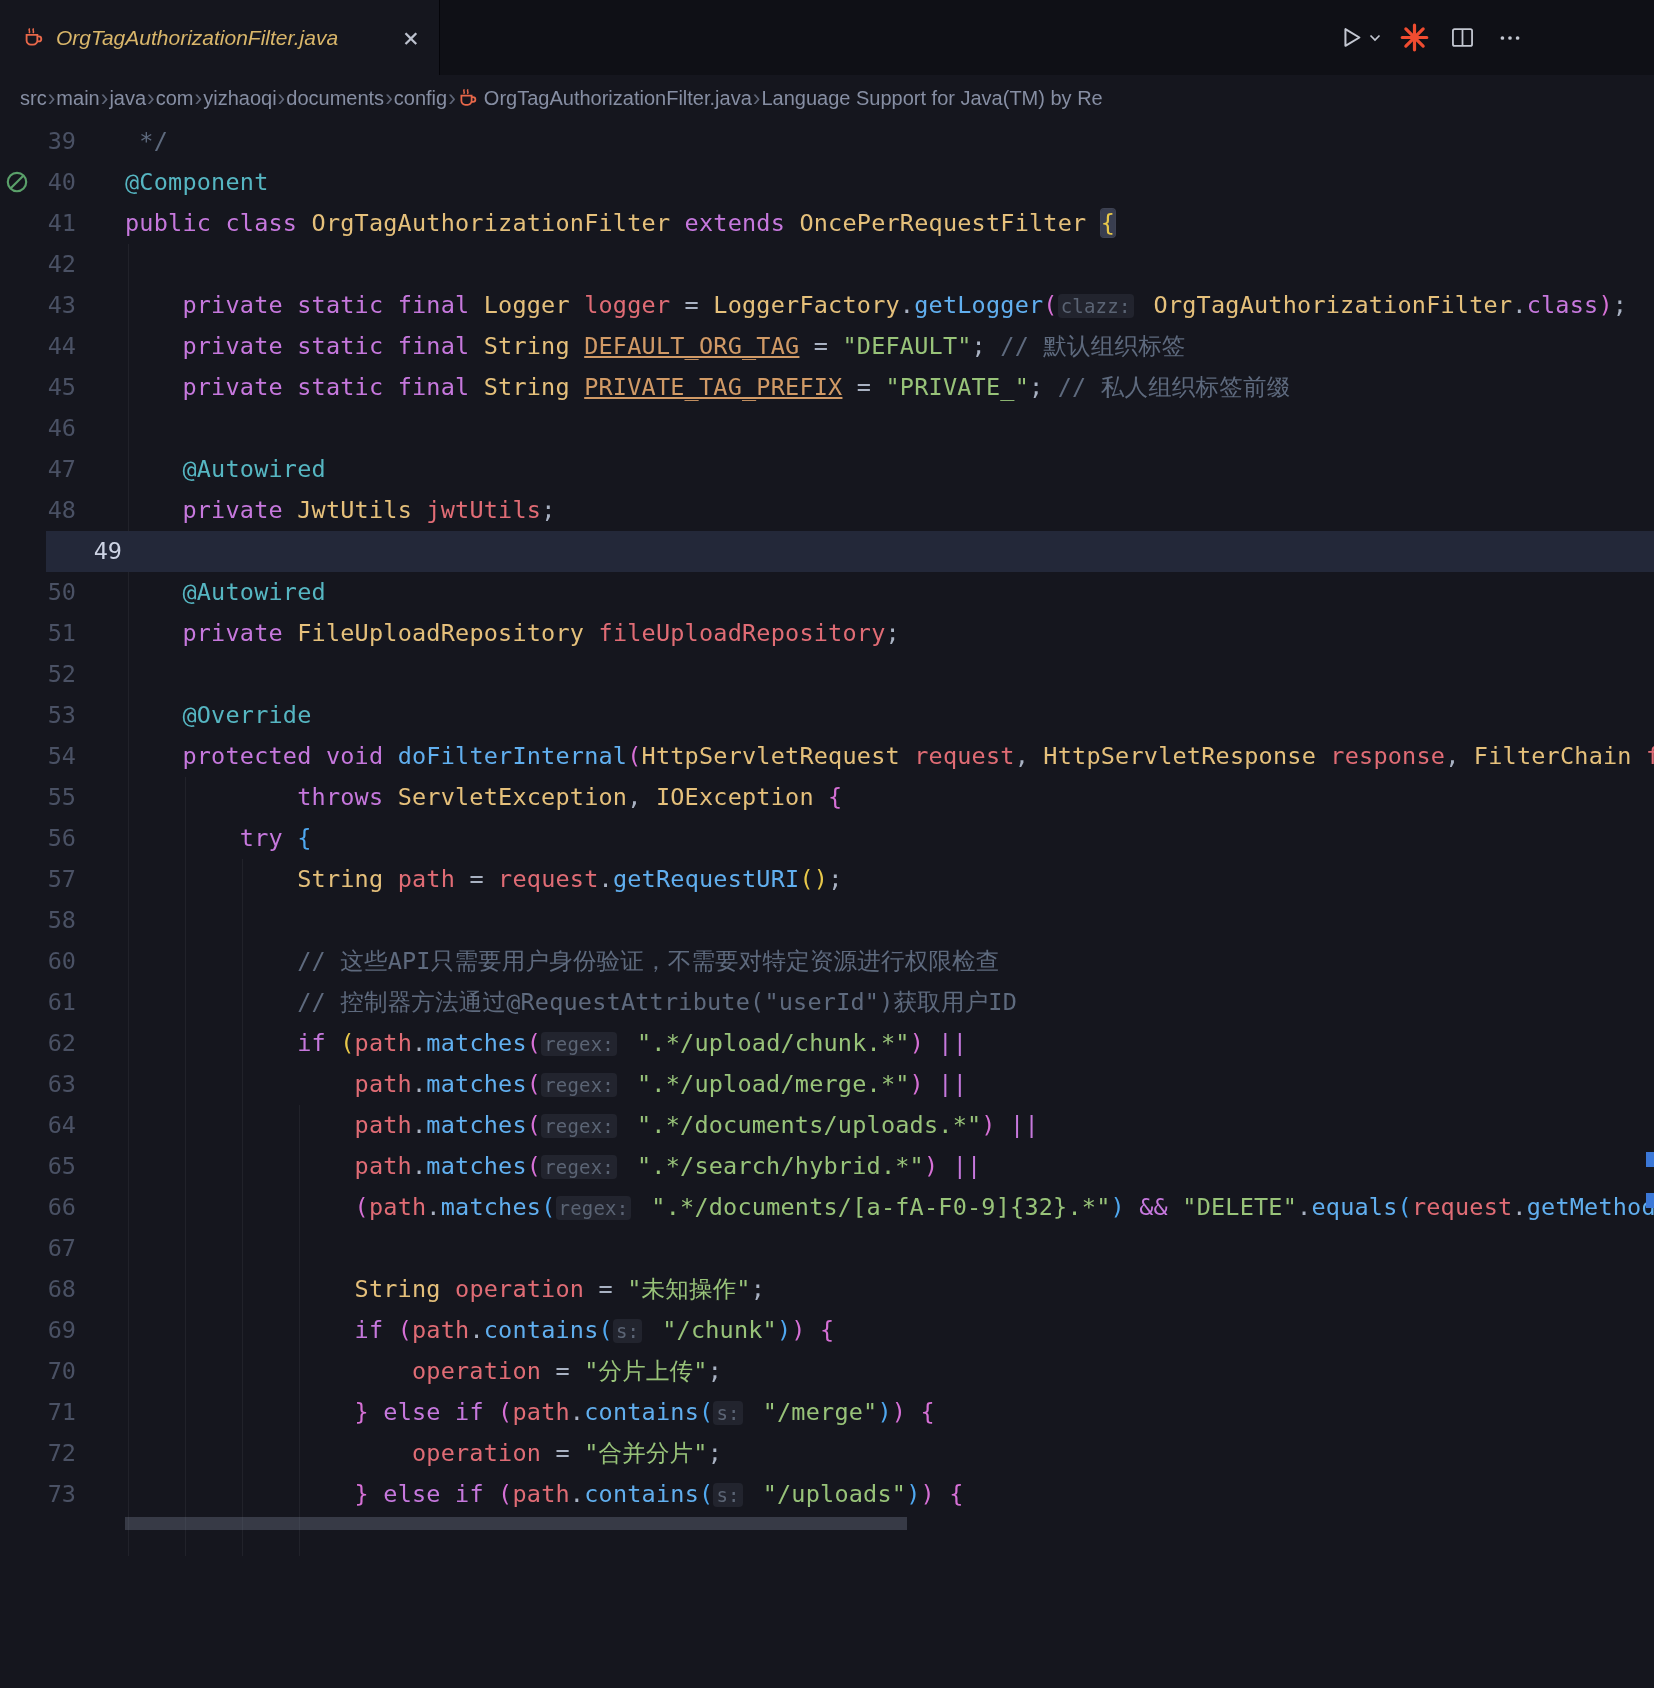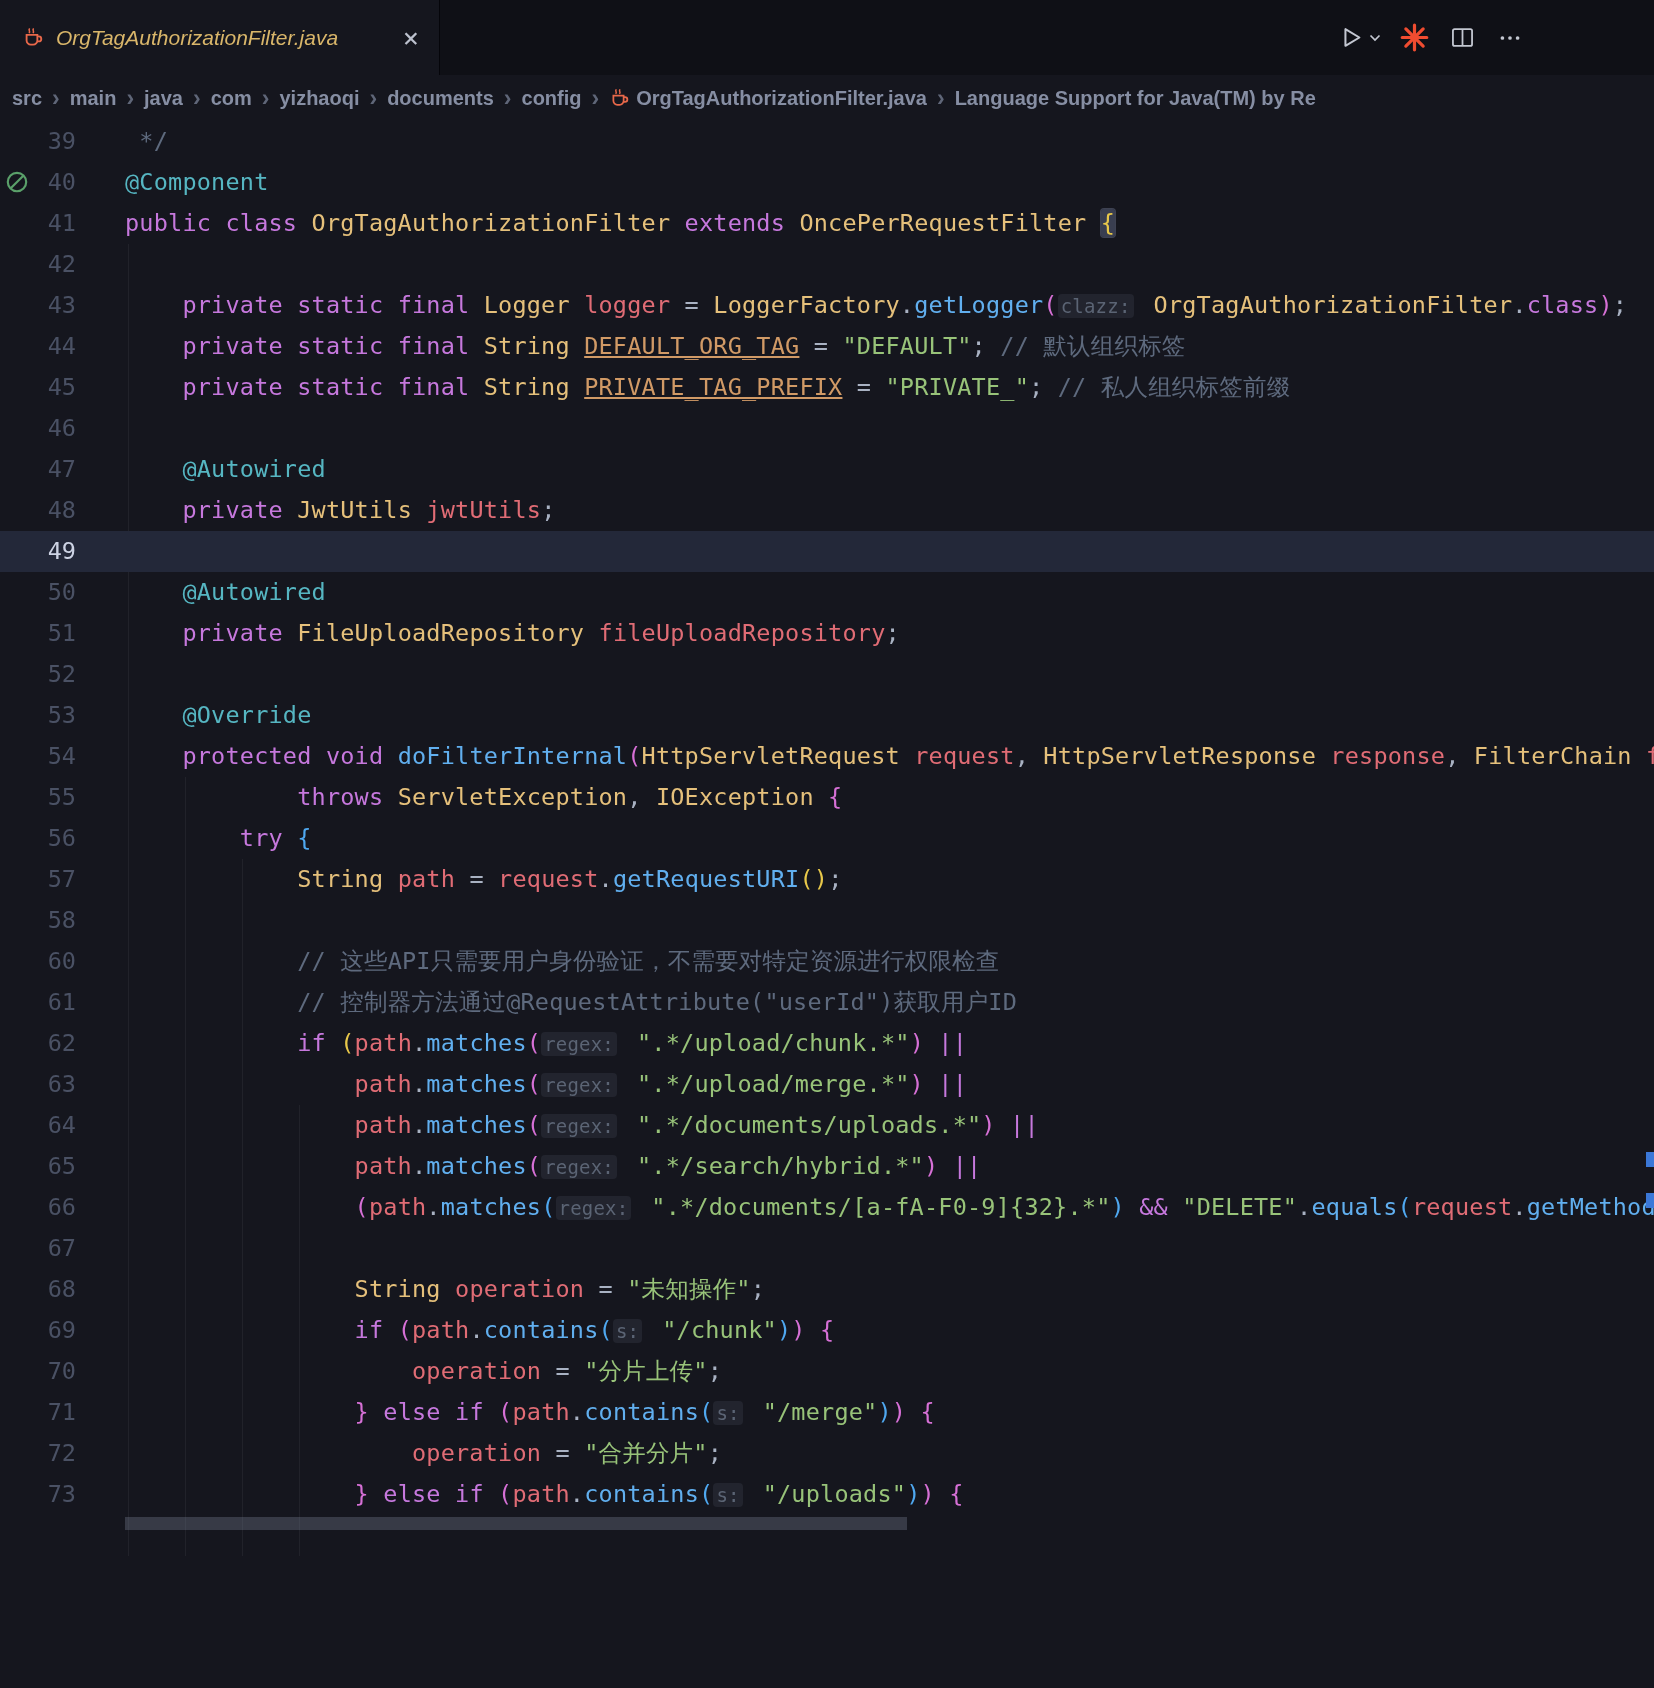--- a/index.html
+++ b/index.html
@@ -20,30 +20,30 @@
   .titlebar{height:75px;background:var(--header-bg);display:flex;align-items:stretch;justify-content:space-between;}
   .tab{width:440px;background:var(--tab-bg);display:flex;align-items:center;gap:13px;
        padding:0 20px 0 22px;border-right:1px solid #05050a;cursor:pointer;}
   .tab-title{font-style:italic;font-size:21px;color:var(--accent-tab-title);white-space:nowrap;overflow:hidden;}
   .tab-close{margin-left:auto;font-size:27px;line-height:27px;color:#bcc1ce;font-family:"DejaVu Sans Mono",monospace;}
   .toolbar{display:flex;align-items:center;gap:16px;padding-right:128px;}
   .tb-btn{display:flex;align-items:center;justify-content:center;min-width:32px;height:36px;cursor:pointer;}
   .run-group{display:flex;align-items:center;gap:4px;}
 
   
-  .breadcrumb{height:46px;display:flex;align-items:center;gap:9px;padding-left:12px;
-              font-size:20px;color:var(--breadcrumb-fg);white-space:nowrap;overflow:hidden;background:var(--bg);font-weight:bold;}
+  .breadcrumb{height:46px;display:flex;align-items:center;padding-left:20px;
+              font-size:20px;color:var(--breadcrumb-fg);white-space:nowrap;overflow:hidden;background:var(--bg);}
   .crumb{display:inline-flex;align-items:center;gap:7px;cursor:pointer;}
   .crumb-sep{color:#5f6678;font-size:23px;line-height:23px;padding:0 1px;}
   .crumb-cup{flex:0 0 auto;}
 
   
   .editor{position:absolute;top:121px;left:0;right:0;bottom:0;overflow:hidden;}
   .row{position:relative;display:flex;height:41px;}
-  .row.current{background:var(--line-highlight);}
+  .row.current{background:var(--line-highlight);margin-left:46px;}
   .gutter{flex:0 0 125px;width:125px;padding-right:49px;text-align:right;color:var(--gutter);
           font:23.5px/41px "DejaVu Sans Mono",monospace;cursor:pointer;user-select:none;}
   .row.current .gutter{color:var(--gutter-active);}
   .codeline{flex:1;overflow:hidden;white-space:pre;font:23.5px/41px "DejaVu Sans Mono",monospace;
             letter-spacing:0.2px;color:var(--fg);}
   .tok{display:inline;}
   .t,.pu{color:var(--fg);}
   .kw{color:var(--keyword);}
   .ty{color:var(--type);}
   .vr{color:var(--variable);}

